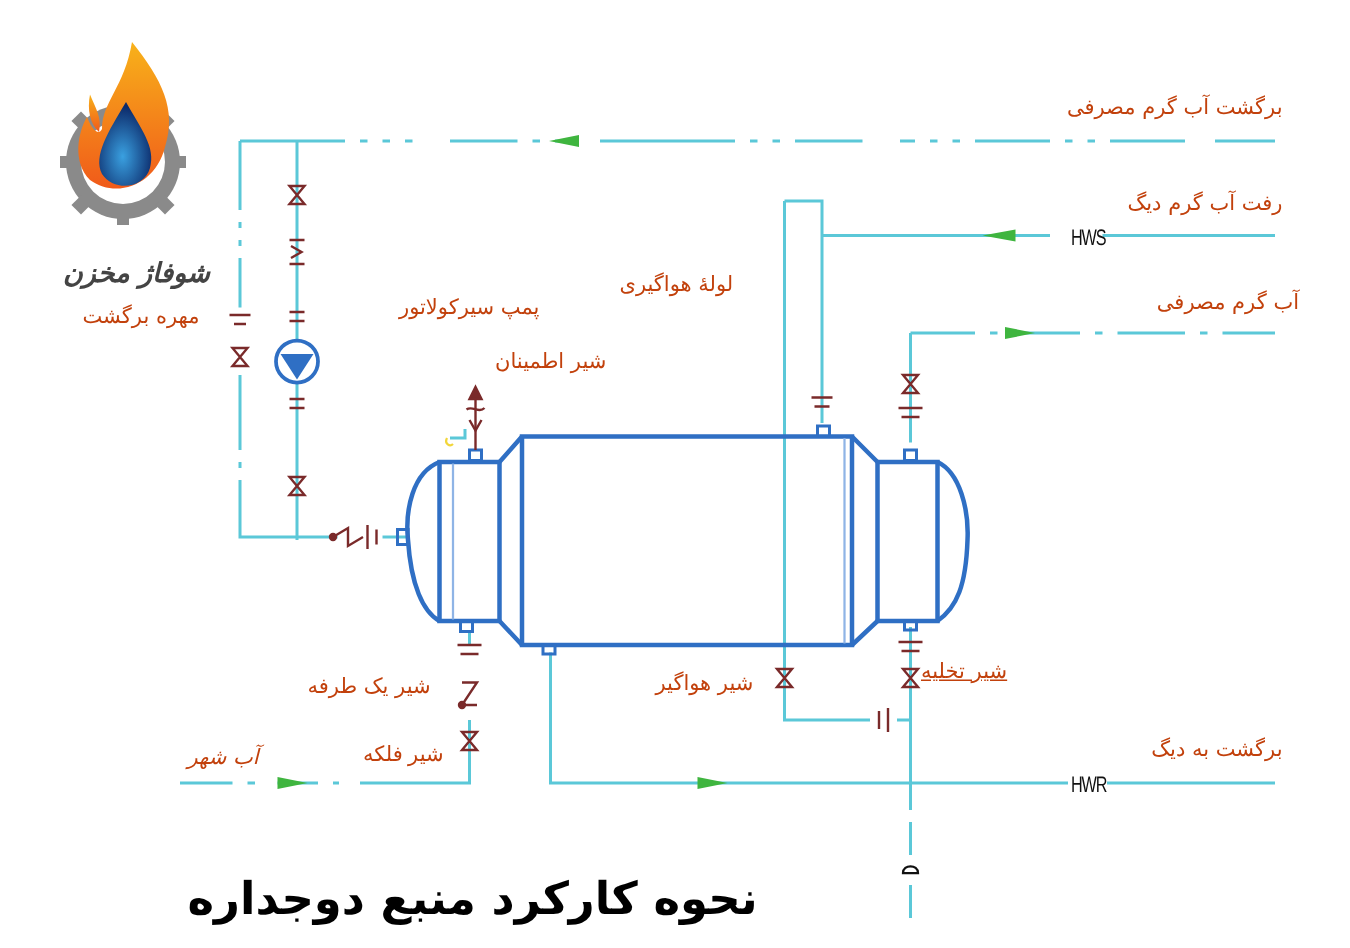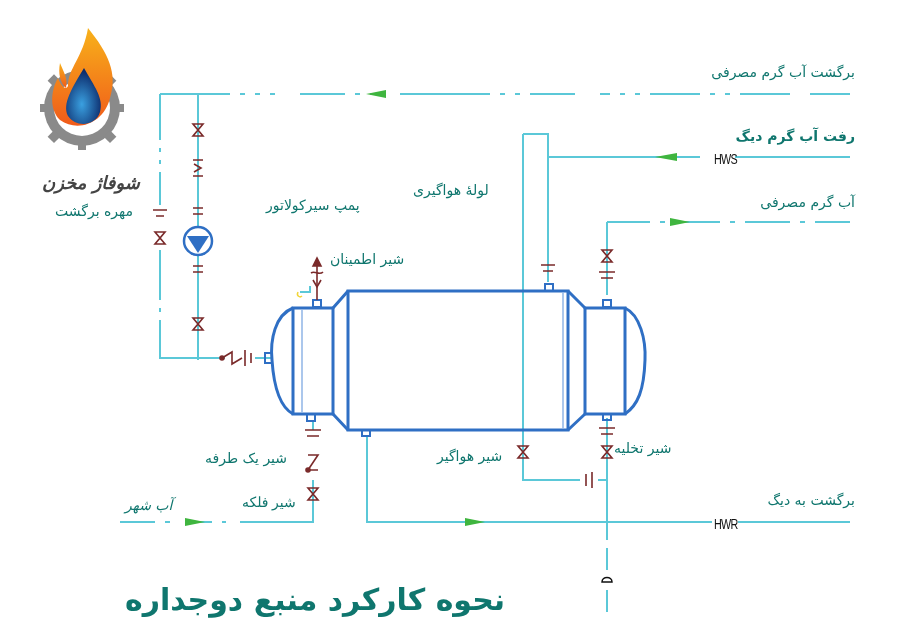--- a/index.html
+++ b/index.html
@@ -1,20 +1,20 @@
 <!DOCTYPE html>
 <html><head>
 <meta charset="utf-8">
 <style>
   html, body { margin:0; padding:0; background:#ffffff; }
   body { width:900px; height:632px; position:relative; overflow:hidden; font-family:"DejaVu Sans", sans-serif; }
   svg { position:absolute; left:0; top:0; }
-  .lbl { position:absolute; direction:rtl; font-family:"DejaVu Sans", sans-serif; font-size:14px; color:#0f766e; white-space:nowrap; }
+  .lbl { position:absolute; direction:rtl; font-family:"DejaVu Sans", sans-serif; font-size:14px; color:#c2410c; white-space:nowrap; }
   .code { position:absolute; font-family:"Liberation Sans", sans-serif; font-size:15px; color:#111; font-weight:normal; transform:scaleX(0.72); transform-origin:left center; letter-spacing:-1px; }
-  .title { position:absolute; direction:rtl; font-family:"DejaVu Sans", sans-serif; font-weight:bold; font-size:30px; color:#0f766e; white-space:nowrap; letter-spacing:3px; }
+  .title { position:absolute; direction:rtl; font-family:"DejaVu Sans", sans-serif; font-weight:bold; font-size:30px; color:#000000; white-space:nowrap; letter-spacing:3px; }
   .brand { position:absolute; direction:rtl; font-family:"DejaVu Sans", sans-serif; font-weight:bold; font-style:italic; font-size:18px; color:#444; white-space:nowrap; }
   .logo { position:absolute; left:38px; top:28px; width:100px; height:130px; }
 </style>
 </head>
 <body>
 
 <svg class="logo" viewBox="0 0 100 130" width="100" height="130" style="left:38px;top:28px;">
   <defs>
     <linearGradient id="fl" x1="0" y1="1" x2="0" y2="0">
       <stop offset="0" stop-color="#f05a1a"></stop>
@@ -145,29 +145,29 @@
     <path d="M313 280 L317 287 L321 280"></path>
   </g>
 
   <circle cx="198" cy="241" r="14" fill="#ffffff" stroke="#2f6fc4" stroke-width="2.5"></circle>
   <polygon points="187,236 209,236 198,253" fill="#2f6fc4"></polygon>
 
   <path d="M602 582 C602 576 612 576 612 582 Z" fill="none" stroke="#111" stroke-width="1.5"></path>
 </svg>
 
 <div class="lbl" style="right:45px;top:64px;">برگشت آب گرم مصرفی</div>
-<div class="lbl" style="right:45px;top:128px;font-weight:bold;">رفت آب گرم دیگ</div>
+<div class="lbl" style="right:45px;top:128px;">رفت آب گرم دیگ</div>
 <div class="code" style="left:714px;top:150px;">HWS</div>
-<div class="lbl" style="right:45px;top:194px;">آب گرم مصرفی</div>
+<div class="lbl" style="right:34px;top:194px;">آب گرم مصرفی</div>
 <div class="lbl" style="right:45px;top:492px;">برگشت به دیگ</div>
 <div class="code" style="left:714px;top:515px;">HWR</div>
 <div class="lbl" style="left:125px;top:497px;font-style:italic;">آب شهر</div>
 
 <div class="lbl" style="left:55px;top:203px;">مهره برگشت</div>
 <div class="lbl" style="left:218px;top:197px;margin-left:48px;">پمپ سیرکولاتور</div>
-<div class="lbl" style="left:330px;top:233px;margin-top:18px;">شیر اطمینان</div>
+<div class="lbl" style="left:330px;top:233px;">شیر اطمینان</div>
 <div class="lbl" style="left:413px;top:170px;margin-top:12px;">لولهٔ هواگیری</div>
 <div class="lbl" style="left:205px;top:450px;">شیر یک طرفه</div>
 <div class="lbl" style="left:242px;top:494px;font-family:Liberation Serif, serif;">شیر فلکه</div>
 <div class="lbl" style="left:437px;top:448px;">شیر هواگیر</div>
-<div class="lbl" style="left:614px;top:440px;">شیر تخلیه</div>
+<div class="lbl" style="left:614px;top:440px;text-decoration:underline;">شیر تخلیه</div>
 
 <div class="title" style="left:125px;top:582px;">نحوه کارکرد منبع دوجداره</div>
 
 </body></html>

